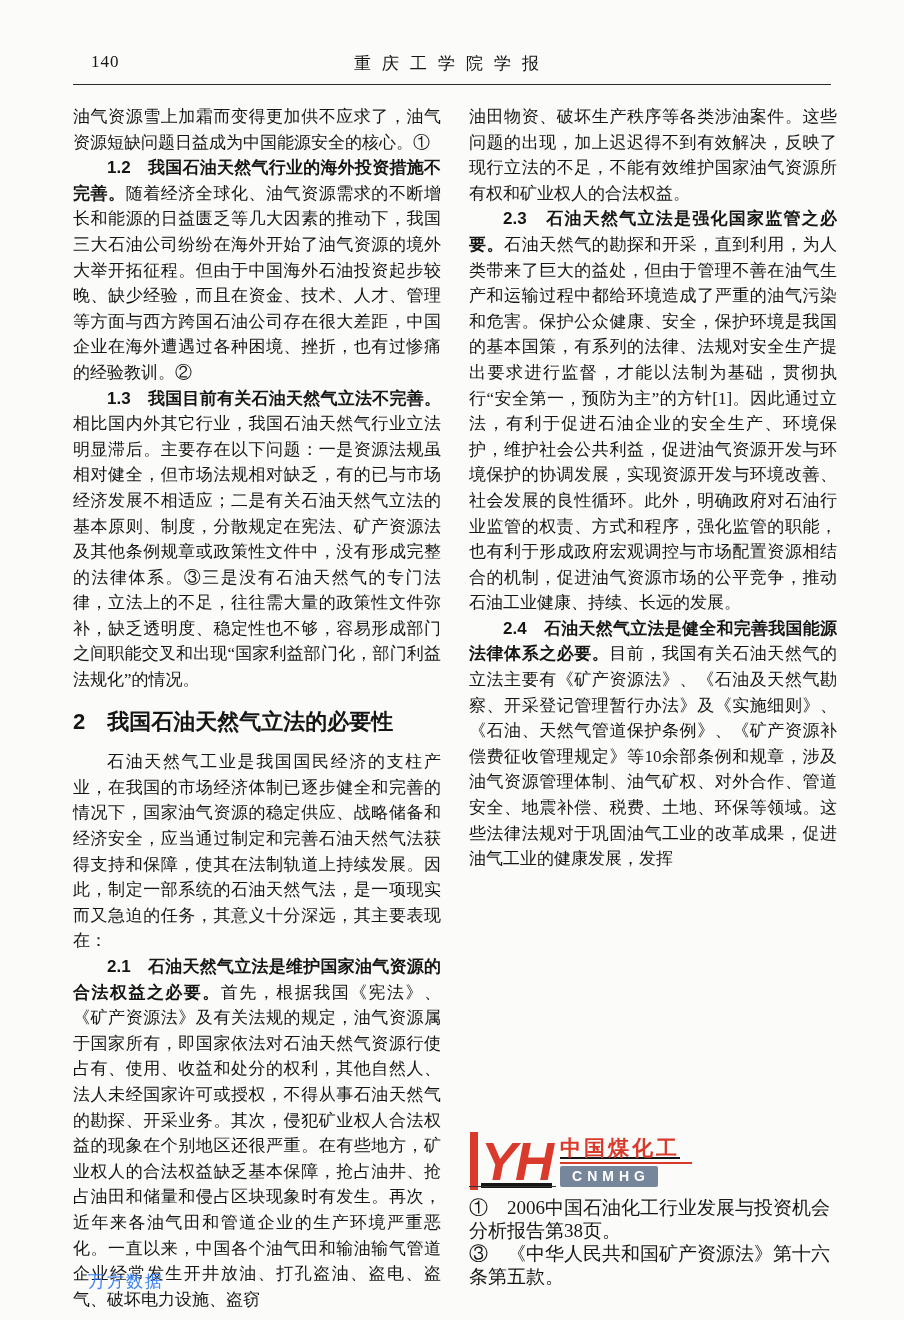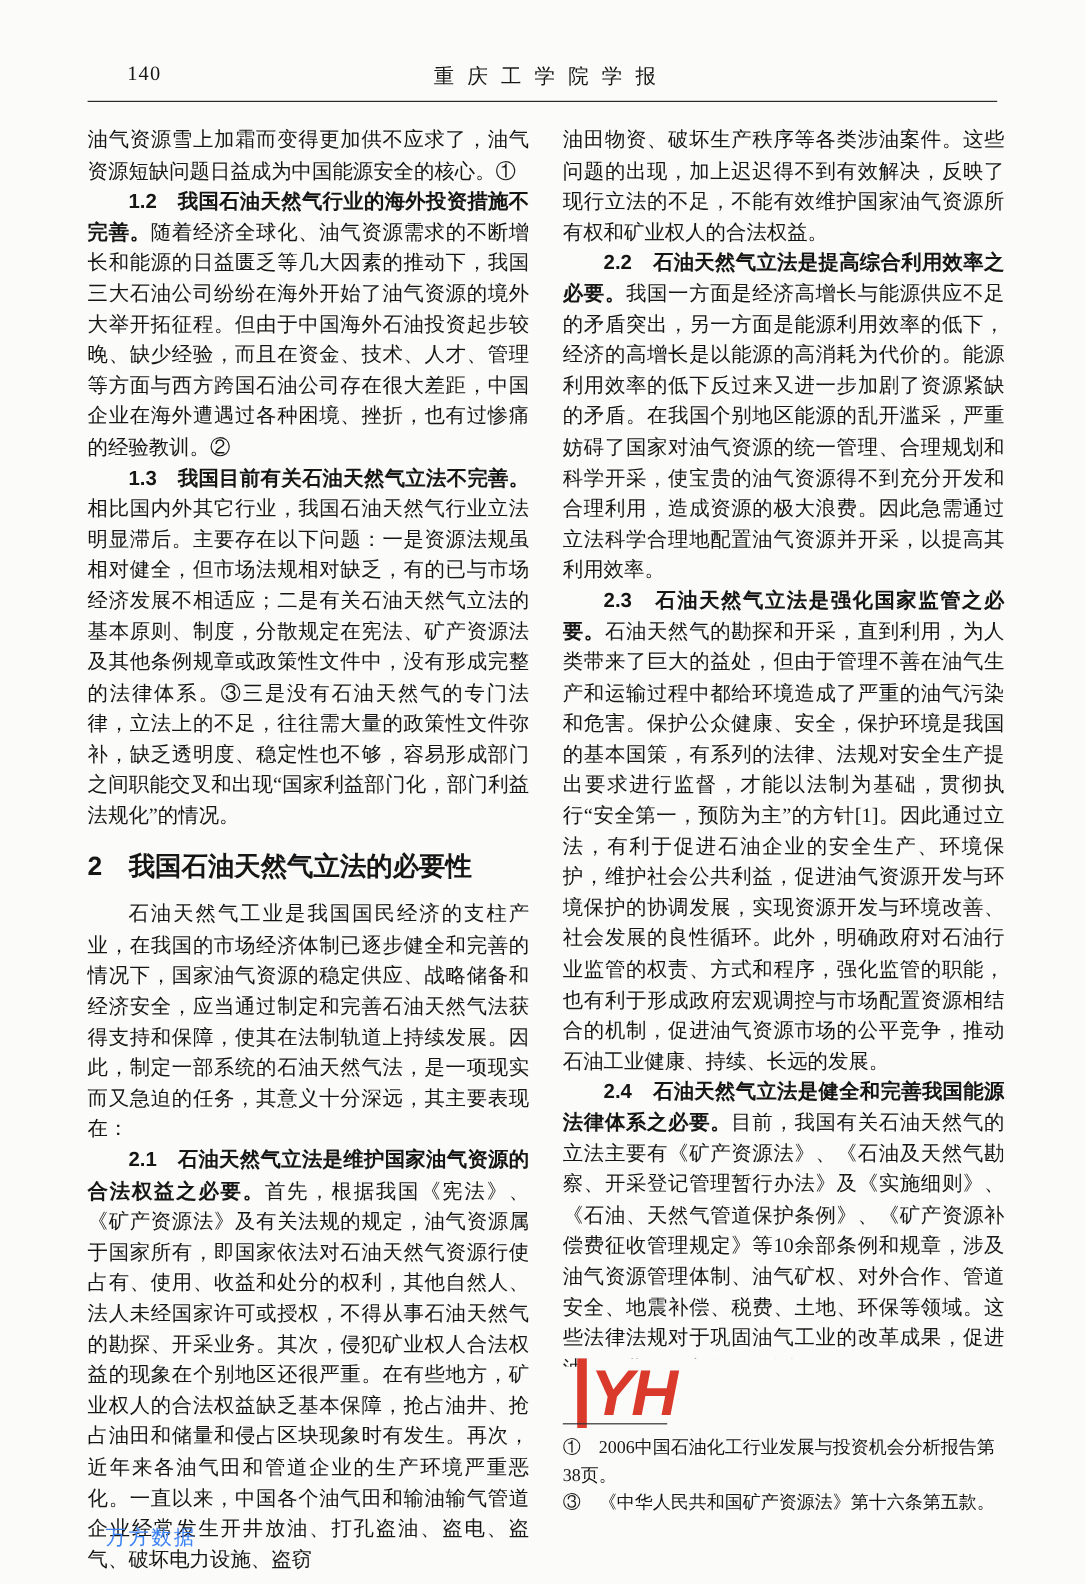--- a/index.html
+++ b/index.html
@@ -7,43 +7,43 @@
   body {
     width: 904px; height: 1320px;
     background: #fbfbf9;
     font-family: "Liberation Serif", "DejaVu Serif", serif;
     color: #161616;
     position: relative;
     overflow: hidden;
   }
   .page { position: absolute; inset: 0; }
 
-  .page-header { position: absolute; top: 52px; left: 88px; right: 73px; height: 24px; }
+  .page-header { position: absolute; top: 52px; left: 73px; right: 73px; height: 24px; }
   .page-number { position: absolute; left: 18px; top: 0; font-size: 17px; letter-spacing: 1px; }
   .journal-title { position: absolute; left: 0; right: 0; text-align: center; font-size: 17px; letter-spacing: 11px; }
   .header-rule { position: absolute; top: 84px; left: 73px; width: 758px; border-top: 1.6px solid #2a2a2a; }
 
   .col { position: absolute; top: 104px; width: 368px; font-size: 17px; line-height: 25.6px; text-align: justify; }
   .col-left { left: 73px; }
   .col-right { left: 469px; height: 1035px; overflow: hidden; }
   .col p { margin: 0; text-indent: 2em; }
   .col p.no-indent { text-indent: 0; }
   .lead { font-weight: bold; font-family: "Liberation Sans", "DejaVu Sans", sans-serif; }
   .section-heading {
     font-family: "Liberation Sans", "DejaVu Sans", sans-serif;
     font-size: 22px; font-weight: bold; margin: 16px 0 15px 0; text-indent: 0;
   }
 
   .footnote-rule { position: absolute; left: 469px; top: 1186px; width: 87px; border-top: 1.4px solid #333; z-index: 5; }
-  .footnotes { position: absolute; left: 469px; top: 1196px; width: 372px; font-size: 15px; line-height: 23px; z-index: 4; }
+  .footnotes { position: absolute; left: 469px; top: 1196px; width: 372px; font-size: 19px; line-height: 23px; z-index: 4; }
   .footnote { margin: 0; }
 
   .cnmhg-logo {
-    position: absolute; left: 481px; top: 1132px; width: 212px; height: 62px;
-    background: #fbfbf9; z-index: 2; display: flex; align-items: flex-start;
+    position: absolute; left: 470px; top: 1132px; width: 212px; height: 62px;
+    background: #fbfbf9; z-index: 2; display: flex; align-items: flex-start; text-decoration: underline;
   }
   .logo-monogram {
     font-family: "Liberation Sans", "DejaVu Sans", sans-serif; font-weight: bold; font-style: italic;
     font-size: 54px; line-height: 58px; color: #d93a2b;
     border-left: 8px solid #d93a2b; padding-left: 3px; letter-spacing: -2px;
   }
   .logo-right { margin-left: 8px; padding-top: 3px; }
   .logo-name {
     display: block; font-family: "Liberation Sans", "DejaVu Sans", sans-serif; font-weight: bold;
     font-size: 21px; color: #d93a2b; letter-spacing: 3px; line-height: 25px; white-space: nowrap;
@@ -76,27 +76,31 @@
     <p class="no-indent"><span>油气资源雪上加霜而变得更加供不应求了，油气资源短缺问题日益成为中国能源安全的核心。①</span></p>
     <p><span class="lead">1.2　我国石油天然气行业的海外投资措施不完善。</span><span>随着经济全球化、油气资源需求的不断增长和能源的日益匮乏等几大因素的推动下，我国三大石油公司纷纷在海外开始了油气资源的境外大举开拓征程。但由于中国海外石油投资起步较晚、缺少经验，而且在资金、技术、人才、管理等方面与西方跨国石油公司存在很大差距，中国企业在海外遭遇过各种困境、挫折，也有过惨痛的经验教训。②</span></p>
     <p><span class="lead">1.3　我国目前有关石油天然气立法不完善。</span><span>相比国内外其它行业，我国石油天然气行业立法明显滞后。主要存在以下问题：一是资源法规虽相对健全，但市场法规相对缺乏，有的已与市场经济发展不相适应；二是有关石油天然气立法的基本原则、制度，分散规定在宪法、矿产资源法及其他条例规章或政策性文件中，没有形成完整的法律体系。③三是没有石油天然气的专门法律，立法上的不足，往往需大量的政策性文件弥补，缺乏透明度、稳定性也不够，容易形成部门之间职能交叉和出现“国家利益部门化，部门利益法规化”的情况。</span></p>
     <h2 class="section-heading">2　我国石油天然气立法的必要性</h2>
     <p><span>石油天然气工业是我国国民经济的支柱产业，在我国的市场经济体制已逐步健全和完善的情况下，国家油气资源的稳定供应、战略储备和经济安全，应当通过制定和完善石油天然气法获得支持和保障，使其在法制轨道上持续发展。因此，制定一部系统的石油天然气法，是一项现实而又急迫的任务，其意义十分深远，其主要表现在：</span></p>
     <p><span class="lead">2.1　石油天然气立法是维护国家油气资源的合法权益之必要。</span><span>首先，根据我国《宪法》、《矿产资源法》及有关法规的规定，油气资源属于国家所有，即国家依法对石油天然气资源行使占有、使用、收益和处分的权利，其他自然人、法人未经国家许可或授权，不得从事石油天然气的勘探、开采业务。其次，侵犯矿业权人合法权益的现象在个别地区还很严重。在有些地方，矿业权人的合法权益缺乏基本保障，抢占油井、抢占油田和储量和侵占区块现象时有发生。再次，近年来各油气田和管道企业的生产环境严重恶化。一直以来，中国各个油气田和输油输气管道企业经常发生开井放油、打孔盗油、盗电、盗气、破坏电力设施、盗窃</span></p>
   </section>
 
   <section class="col col-right">
     <p class="no-indent"><span>油田物资、破坏生产秩序等各类涉油案件。这些问题的出现，加上迟迟得不到有效解决，反映了现行立法的不足，不能有效维护国家油气资源所有权和矿业权人的合法权益。</span></p>
-    <p><span class="lead">2.2　石油天然气立法是提高综合利用效率之必要。</span><span>我国一方面是经济高增长与能源供应不足的矛盾突出，另一方面是能源利用效率的低下，经济的高增长是以能源的高消耗为代价的。能源利用效率的低下反过来又进一步加剧了资源紧缺的矛盾。在我国个别地区能源的乱开滥采，严重妨碍了国家对油气资源的统一管理、合理规划和科学开采，使宝贵的油气资源得不到充分开发和合理利用，造成资源的极大浪费。因此急需通过立法科学合理地配置油气资源并开采，以提高其利用效率。</span></p>
     <p><span class="lead">2.3　石油天然气立法是强化国家监管之必要。</span><span>石油天然气的勘探和开采，直到利用，为人类带来了巨大的益处，但由于管理不善在油气生产和运输过程中都给环境造成了严重的油气污染和危害。保护公众健康、安全，保护环境是我国的基本国策，有系列的法律、法规对安全生产提出要求进行监督，才能以法制为基础，贯彻执行“安全第一，预防为主”的方针[1]。因此通过立法，有利于促进石油企业的安全生产、环境保护，维护社会公共利益，促进油气资源开发与环境保护的协调发展，实现资源开发与环境改善、社会发展的良性循环。此外，明确政府对石油行业监管的权责、方式和程序，强化监管的职能，也有利于形成政府宏观调控与市场配置资源相结合的机制，促进油气资源市场的公平竞争，推动石油工业健康、持续、长远的发展。</span></p>
     <p><span class="lead">2.4　石油天然气立法是健全和完善我国能源法律体系之必要。</span><span>目前，我国有关石油天然气的立法主要有《矿产资源法》、《石油及天然气勘察、开采登记管理暂行办法》及《实施细则》、《石油、天然气管道保护条例》、《矿产资源补偿费征收管理规定》等10余部条例和规章，涉及油气资源管理体制、油气矿权、对外合作、管道安全、地震补偿、税费、土地、环保等领域。这些法律法规对于巩固油气工业的改革成果，促进油气工业的健康发展，发挥</span></p>
   </section>
 
   <div class="cnmhg-logo">
     <span class="logo-monogram">YH</span>
+    <div class="logo-right">
+      <span class="logo-name">中国煤化工</span>
+      <div class="logo-underline"></div>
+      <span class="logo-abbr">CNMHG</span>
+    </div>
   </div>
 
   <div class="footnote-rule"></div>
   <div class="footnotes">
     <p class="footnote">①　2006中国石油化工行业发展与投资机会分析报告第38页。</p>
     <p class="footnote">③　《中华人民共和国矿产资源法》第十六条第五款。</p>
   </div>
 
   <div class="wanfang">万方数据</div>
 

